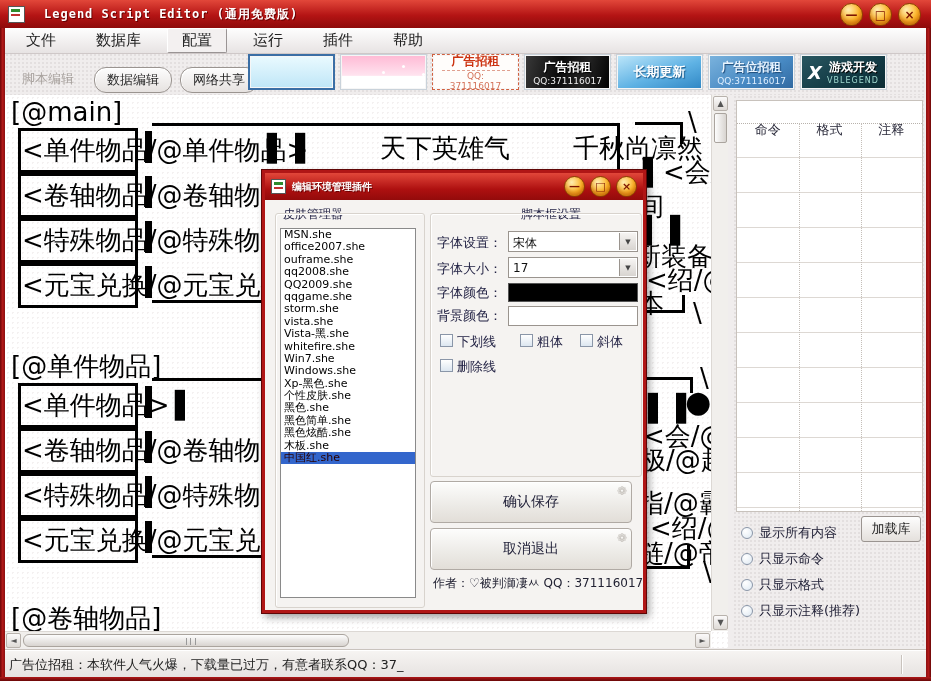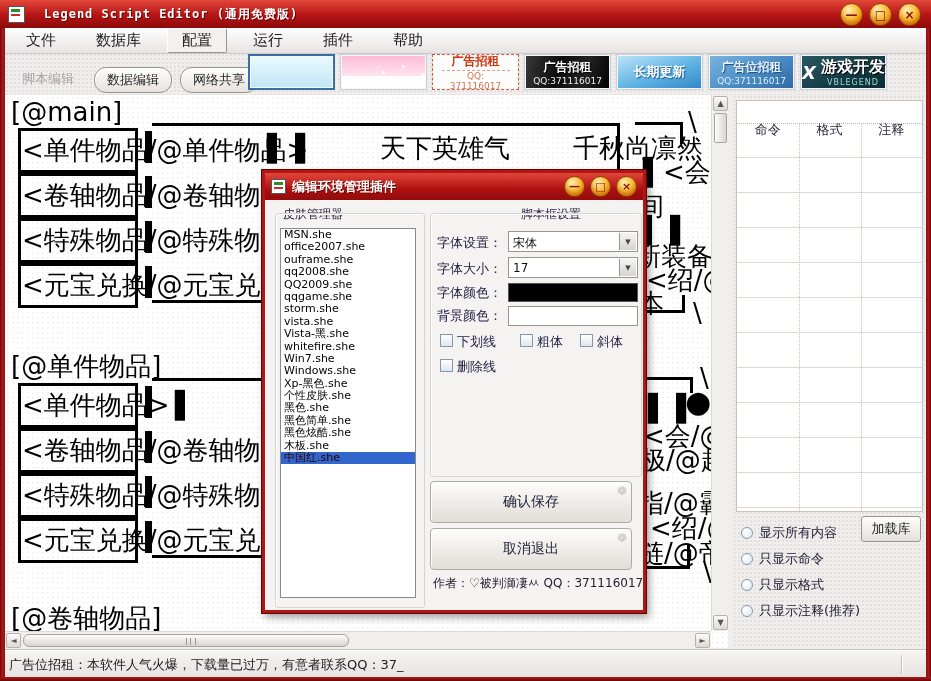--- a/index.html
+++ b/index.html
@@ -44,21 +44,21 @@
   .b-dark .l1{color:#fff;font-size:12px;font-weight:bold;text-shadow:1px 1px 1px #000;}
   .b-dark .l2{color:#eee;font-size:9px;}
   .b-sky{background:linear-gradient(160deg,#bfe7fa,#5fb2e4 55%,#2f86c4);}
   .b-sky .l1{color:#fff;font-size:13px;font-weight:bold;text-shadow:1px 1px 1px #1a5a8a;}
   .b-blue{background:linear-gradient(150deg,#7cb4de,#4688c2 60%,#31689f);}
   .b-blue .l1{color:#e8f4ff;font-size:12px;font-weight:bold;text-shadow:1px 1px 1px #1c4a78;}
   .b-blue .l2{color:#dceeff;font-size:9px;}
   .b-teal{background:linear-gradient(150deg,#2a5862,#123a44 60%,#0d2c34);flex-direction:row;gap:5px;}
   .b-teal .x{color:#fff;font-weight:bold;font-size:18px;font-style:italic;}
   .b-teal .tcol{display:flex;flex-direction:column;align-items:center;}
-  .b-teal .l1{color:#fff;font-size:16px;font-weight:bold;text-shadow:1px 1px 0 #000;}
+  .b-teal .l1{color:#fff;font-size:12px;font-weight:bold;text-shadow:1px 1px 0 #000;}
   .b-teal .l2{color:#9fd8cf;font-size:8px;letter-spacing:1px;}
 
   
   .editor{position:absolute;left:5px;top:95px;width:723px;height:553px;background:#fff;background-image:radial-gradient(#f4f1f1 1px,transparent 1px);background-size:5px 5px;overflow:hidden;z-index:1;}
   .et{position:absolute;font-size:26px;line-height:30px;color:#000;white-space:nowrap;}
   .bx{position:absolute;border:3px solid #000;box-sizing:border-box;}
   .vbar{position:absolute;background:#000;}
   .rowtext{position:absolute;left:17px;font-size:26px;line-height:45px;height:45px;color:#000;white-space:nowrap;}
 
   
@@ -82,21 +82,21 @@
   .rdot{width:12px;height:12px;border-radius:50%;border:1px solid #8a96a8;background:radial-gradient(circle at 35% 30%,#ffffff,#dde8f2);margin-right:6px;box-sizing:border-box;}
   .loadbtn{position:absolute;left:128px;top:421px;width:58px;height:24px;border:1px solid #9a9490;border-radius:3px;background:linear-gradient(#fdfdfd,#e4e0dc);font-size:13px;color:#222;display:flex;align-items:center;justify-content:center;}
 
   
   .statusbar{position:absolute;left:0;top:650px;width:931px;height:28px;background:linear-gradient(#f6f4f2,#e6e2e0);border-top:1px solid #fff;box-shadow:0 -1px 0 #c9c3bd;font-size:13px;color:#222;display:flex;align-items:center;padding-left:9px;box-sizing:border-box;z-index:5;}
   .status-sep{position:absolute;right:28px;top:4px;bottom:4px;border-left:1px solid #c9c3bd;border-right:1px solid #fff;}
 
   
   .dialog{position:absolute;left:262px;top:170px;width:384px;height:443px;background:#f5f3f1;border:3px solid #b01616;outline:1px solid #5e0606;box-shadow:3px 4px 8px rgba(0,0,0,.4);box-sizing:border-box;z-index:10;}
   .dlg-title{position:absolute;left:0;top:0;right:0;height:27px;background:linear-gradient(#e2473a,#ae1010 60%,#930b0b);display:flex;align-items:center;}
-  .dlg-title .t{color:#fff;font-size:13px;font-weight:bold;text-shadow:1px 1px 0 #600;}
+  .dlg-title .t{color:#fff;font-size:10px;font-weight:bold;text-shadow:1px 1px 0 #600;}
   .dlg-controls{position:absolute;right:6px;top:3px;display:flex;gap:5px;}
   .wbtn.small{width:19px;height:19px;font-size:11px;}
   .grp-label{position:absolute;font-size:12px;color:#222244;}
   .grpbox{position:absolute;border:1px solid #d8d3cd;border-radius:3px;box-shadow:1px 1px 0 #fff inset;}
   .skinlist{position:absolute;left:15px;top:55px;width:136px;height:370px;background:#fff;border:1px solid #8a8a8a;box-sizing:border-box;overflow:hidden;font-size:11px;color:#000;}
   .skin{height:12.4px;line-height:12.4px;padding-left:3px;white-space:nowrap;}
   .skin.sel{background:#3366cc;color:#2a0000;}
   .fld-label{position:absolute;font-size:13px;color:#222244;white-space:nowrap;}
   .combo{position:absolute;width:130px;height:21px;background:#fff;border:1px solid #9a948e;box-sizing:border-box;font-size:12px;color:#111;padding:3px 0 0 4px;}
   .combo .dd{position:absolute;right:1px;top:1px;bottom:1px;width:16px;background:linear-gradient(#f6f4f2,#d8d4d0);border-left:1px solid #9a948e;display:flex;align-items:center;justify-content:center;font-size:7px;color:#444;}

